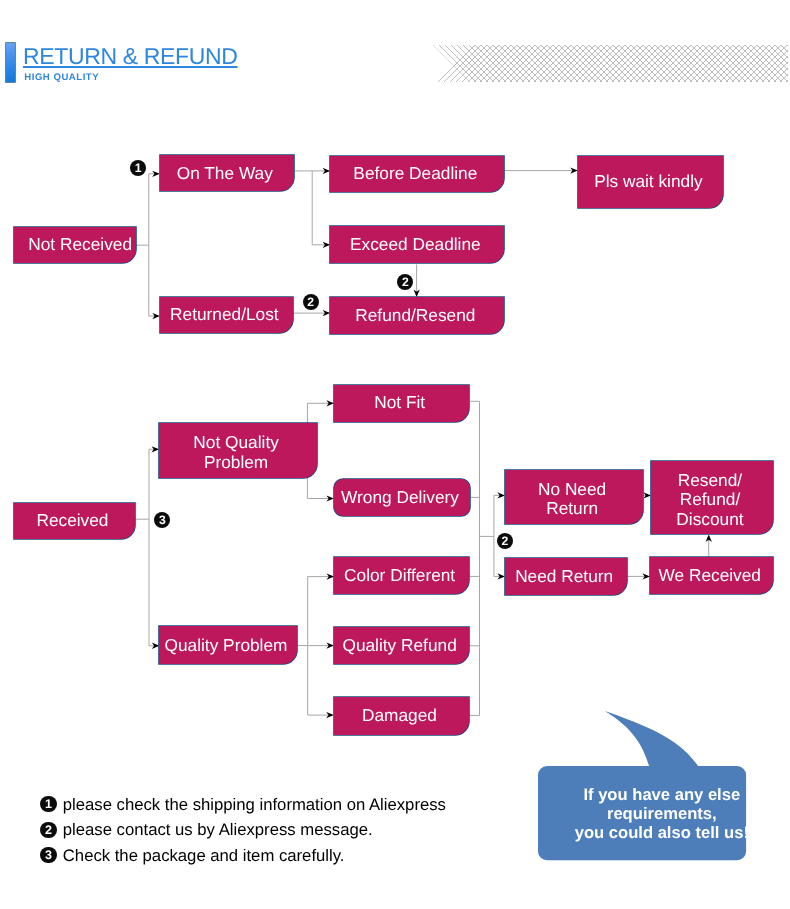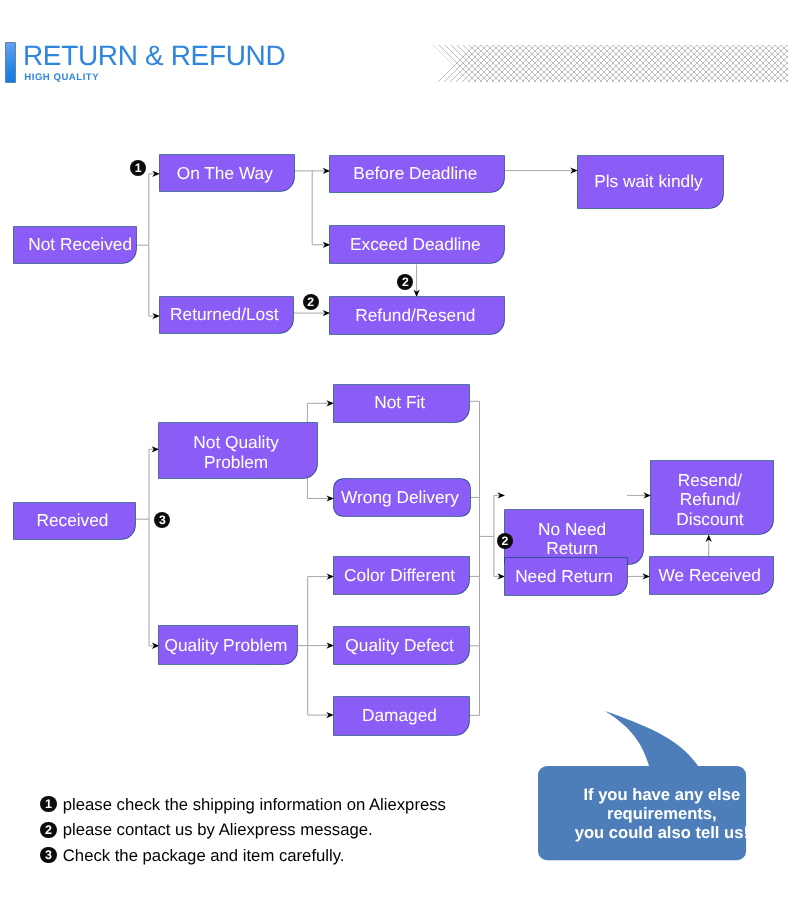--- a/index.html
+++ b/index.html
@@ -6,29 +6,29 @@
   html,body{margin:0;padding:0;background:#fff;}
   *{-webkit-font-smoothing:antialiased;-moz-osx-font-smoothing:grayscale;}
   body{width:790px;height:909px;font-family:"Liberation Sans",sans-serif;overflow:hidden;
        -webkit-font-smoothing:antialiased;text-rendering:geometricPrecision;}
   #page{position:relative;width:790px;height:909px;background:#fff;}
 
   
   #header-bar{position:absolute;left:6.3px;top:42.8px;width:8.6px;height:39.4px;
       background:linear-gradient(160deg,#6aa6f2 0%,#4a93ec 30%,#2484e4 70%,#1078dc 100%);
       box-shadow:0 0 0 0.7px #1a4f85;}
-  #header-title{position:absolute;left:23px;top:41px;font-size:28px;letter-spacing:-0.35px;
-      color:#2F86DE;font-weight:400;line-height:30px;white-space:nowrap;}
+  #header-title{position:absolute;left:23px;top:41px;font-size:23px;letter-spacing:-0.35px;
+      color:#2F86DE;font-weight:400;line-height:30px;white-space:nowrap;text-decoration:underline;}
   #header-sub{position:absolute;left:24.3px;top:73px;font-size:9.6px;letter-spacing:0.5px;
       color:#2F86DE;font-weight:700;line-height:10px;white-space:nowrap;}
   #header-deco{position:absolute;left:433px;top:45px;width:355px;height:37px;}
 
   
   #connectors{position:absolute;left:0;top:0;width:790px;height:909px;}
-  .node{position:absolute;background:#8b5cf6;color:#fff;display:flex;align-items:center;
+  .node{position:absolute;background:#be185d;color:#fff;display:flex;align-items:center;
         justify-content:center;text-align:center;font-size:17.3px;line-height:19.5px;
         border-bottom-right-radius:14px;
         box-shadow:0 0 0 0.8px #17497F;}
   .node-inner{padding-right:4px;}
   .node.multi .node-inner{padding-top:5px;}
   .node span{display:block;}
 
   .marker{position:absolute;width:16.2px;height:16.2px;border-radius:50%;background:#0b0b0b;
      color:#fff;font-size:12.2px;font-weight:700;line-height:16.4px;text-align:center;}
 
@@ -194,29 +194,29 @@
         <span>Quality Problem</span>
       </div>
     </div>
 <div class="node" style="left:334.1px;top:556.9px;width:135.1px;height:37.6px;">
       <div class="node-inner">
         <span>Color Different</span>
       </div>
     </div>
 <div class="node" style="left:334px;top:626.9px;width:135.2px;height:37.6px;">
       <div class="node-inner">
-        <span>Quality Defect</span>
+        <span>Quality Refund</span>
       </div>
     </div>
 <div class="node" style="left:333.8px;top:697.4px;width:135.4px;height:37.6px;">
       <div class="node-inner">
         <span>Damaged</span>
       </div>
     </div>
-<div class="node multi" style="left:505.1px;top:469.5px;width:138px;height:54px;margin-top:40px;">
+<div class="node multi" style="left:505.1px;top:469.5px;width:138px;height:54px;">
       <div class="node-inner">
         <span>No Need</span>
         <span>Return</span>
       </div>
     </div>
 <div class="node" style="left:505.2px;top:558.1px;width:121.9px;height:37.2px;">
       <div class="node-inner">
         <span>Need Return</span>
       </div>
     </div>

